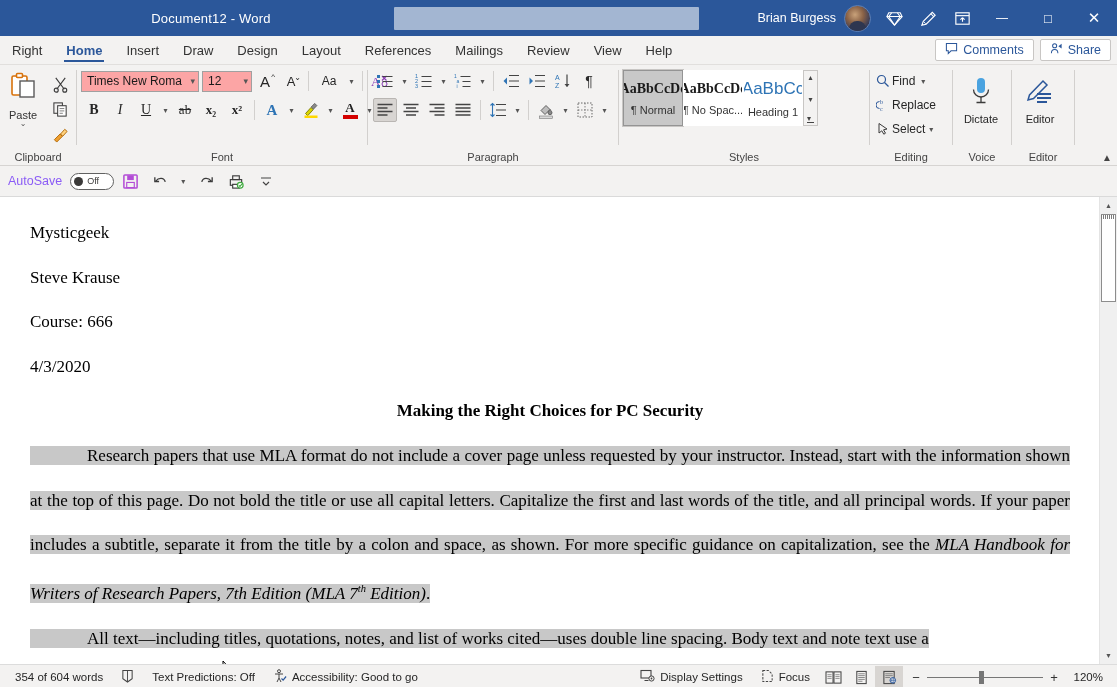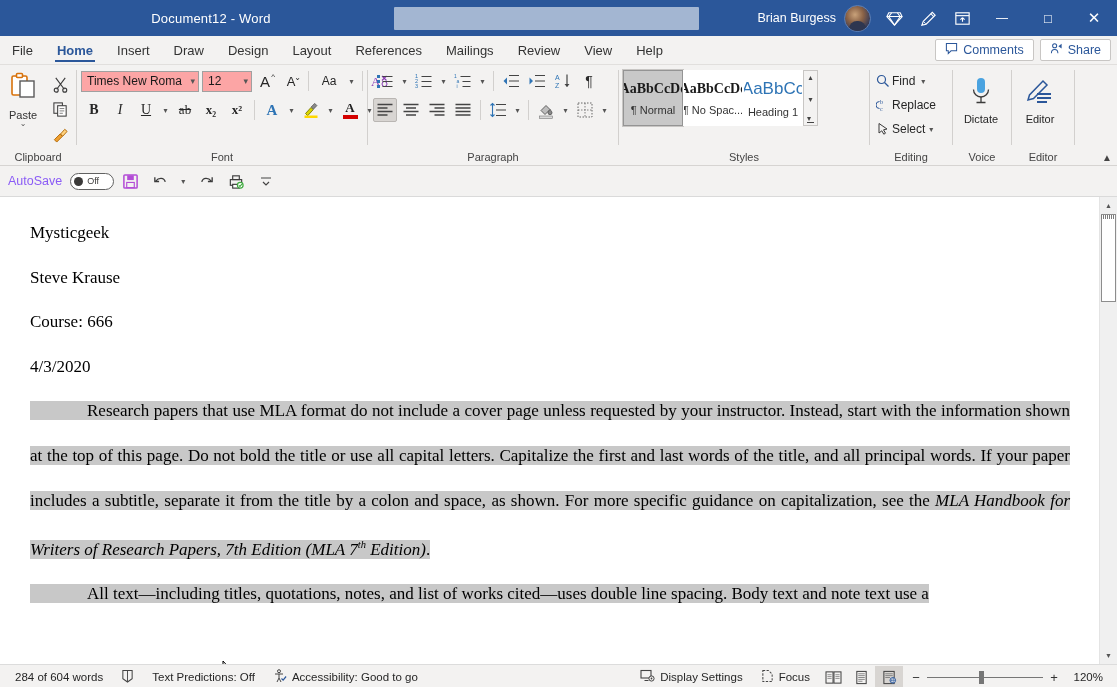--- a/index.html
+++ b/index.html
@@ -249,21 +249,21 @@
           </svg>
       </div>
 
       <div class="win-btn" style="font-size:12px">—</div>
       <div class="win-btn" style="font-size:13px">□</div>
       <div class="win-btn close" style="font-size:15px">✕</div>
     </div>
   </div>
 
   <div class="tabstrip">
-    <div class="tab">File</div>
+    <div class="tab">Right</div>
     <div class="tab active">Home</div>
     <div class="tab">Insert</div>
     <div class="tab">Draw</div>
     <div class="tab">Design</div>
     <div class="tab">Layout</div>
     <div class="tab">References</div>
     <div class="tab">Mailings</div>
     <div class="tab">Review</div>
     <div class="tab">View</div>
     <div class="tab">Help</div>
@@ -654,20 +654,21 @@
         </svg>
     </div>
   </div>
 
   <div class="docwrap">
     <div class="page">
       <div class="hdr-line">Mysticgeek</div>
       <div class="hdr-line">Steve Krause</div>
       <div class="hdr-line">Course: 666</div>
       <div class="hdr-line">4/3/2020</div>
+      <div class="doc-title">Making the Right Choices for PC Security</div>
       <p class="para"><span class="sel"><span class="ind"></span><span>Research papers that use MLA format do not include a cover page unless requested by your instructor. Instead, start with the information shown at the top of this page.  Do not bold the title or use all capital letters. Capitalize the first and last words of the title, and all principal words. If your paper includes a subtitle, separate it from the title by a colon and space, as shown. For more specific guidance on capitalization, see the </span><em><span>MLA Handbook for Writers of Research Papers, 7th Edition (MLA 7</span><sup>th</sup><span> Edition)</span></em><span>.</span></span></p>
       <p class="para"><span class="sel"><span class="ind"></span><span>All text—including titles, quotations, notes, and list of works cited—uses double line spacing. Body text and note text use a</span></span></p>
       <p class="para" style="white-space:nowrap;overflow:hidden"></p>
     </div>
 
     <div class="cursor">
       <svg width="12" height="19" viewBox="0 0 12 19">
           <path d="M1 1l9 10h-4.4l2.4 5.4-2 .9-2.4-5.3L1 15z" fill="#fff" stroke="#000" stroke-width="1"></path>
         </svg>
     </div>
@@ -675,21 +676,21 @@
     <div class="vscroll">
       <div class="vs-btn">▲</div>
       <div class="vs-thumb"></div>
       <div class="vs-grip"></div>
       <div class="vs-btn bot">▼</div>
     </div>
   </div>
 
   <div class="statusbar">
     <div class="sb-item">
-      <span>284 of 604 words</span>
+      <span>354 of 604 words</span>
     </div>
     <div class="sb-item">
       <span>
         <svg width="13" height="14" viewBox="0 0 14 15">
             <path d="M2 1.5h10v9l-5 3.5-5-3.5z" fill="none" stroke="#444" stroke-width="1.1"></path>
             <path d="M7 1.5v12" stroke="#444" stroke-width="1"></path>
           </svg>
       </span>
     </div>
     <div class="sb-item">

